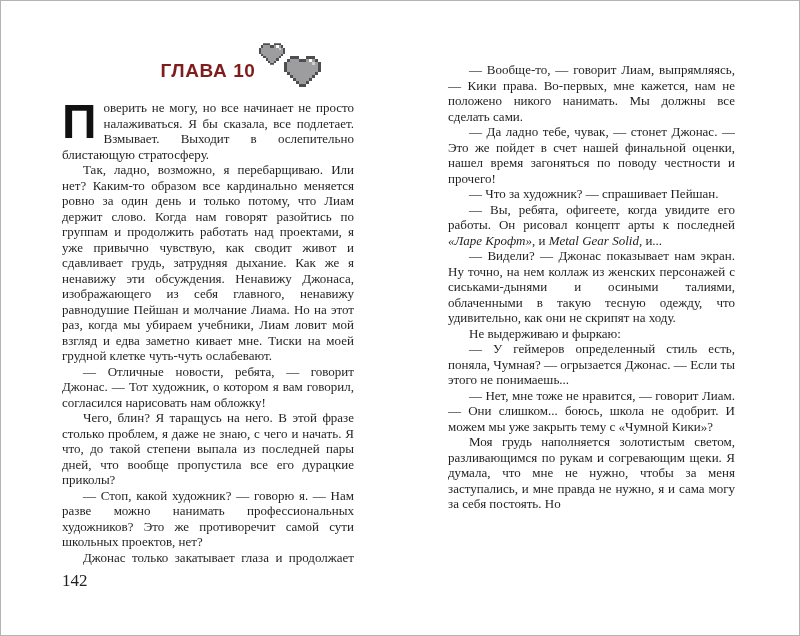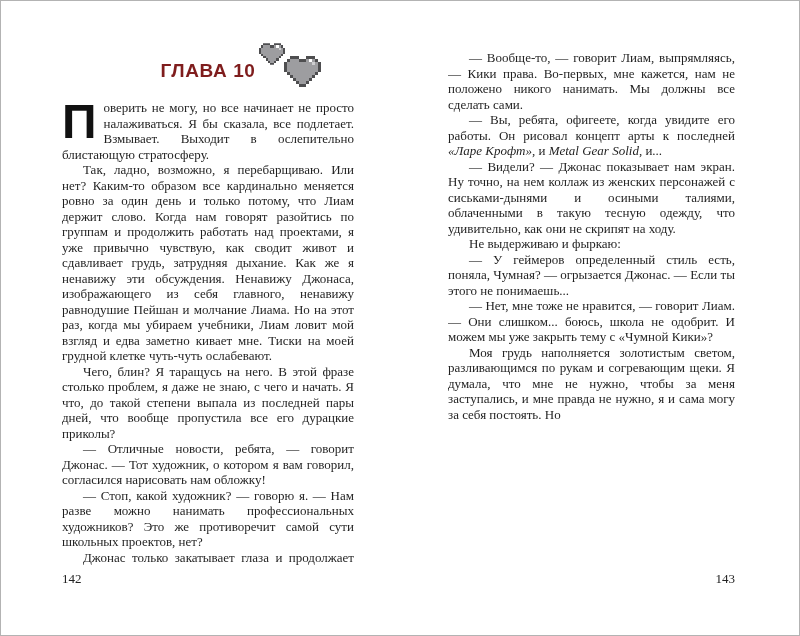--- a/index.html
+++ b/index.html
@@ -29,39 +29,39 @@
     position: absolute;
     font-family: "Liberation Serif", serif;
     font-size: 13px;
     line-height: 15.5px;
     text-align: justify;
     color: #1f1f1f;
     hyphens: auto;
     overflow: hidden;
   }
   .left-body  { left: 61px;  top: 99px; width: 292px; height: 466px; }
-  .right-body { left: 447px; top: 49px; width: 287px; height: 502px; }
+  .right-body { left: 447px; top: 61px; width: 287px; height: 502px; }
   .page-body p { margin: 0; padding: 0; text-indent: 21px; }
   .page-body p.first { text-indent: 0; }
   .dropcap {
     float: left;
     font-family: "Liberation Sans", sans-serif;
     font-weight: 600;
     font-size: 48px;
     line-height: 39px;
     height: 39px;
     margin: 2px 7px 0 0;
     color: #111111;
   }
   .it { font-style: italic; }
   .pagenum {
     position: absolute;
     top: 570px;
     font-family: "Liberation Serif", serif;
-    font-size: 13px;
+    font-size: 17px;
     color: #222222;
   }
   .pagenum-left  { left: 61px; }
   .pagenum-right { left: 447px; width: 287px; text-align: right; }
 </style>
 </head>
 <body>
 
 <div class="canvas">
 
@@ -107,33 +107,34 @@
     </symbol>
     <use href="#pixel-heart" width="12" height="10"></use>
   </svg>
   <svg class="hearts heart-large" width="37" height="31" viewBox="0 0 12 10" shape-rendering="crispEdges" aria-hidden="true">
     <use href="#pixel-heart" width="12" height="10"></use>
   </svg>
 
   <div class="page-body left-body" lang="ru">
     <p class="first"><span class="dropcap">П</span><span>оверить не могу, но все начинает не просто налаживаться. Я бы сказала, все подлетает. Взмывает. Выходит в ослепительно блистающую стратосферу.</span></p>
     <p>Так, ладно, возможно, я перебарщиваю. Или нет? Каким-то образом все кардинально меняется ровно за один день и только потому, что Лиам держит слово. Когда нам говорят разойтись по группам и продолжить работать над проектами, я уже привычно чувствую, как сводит живот и сдавливает грудь, затрудняя дыхание. Как же я ненавижу эти обсуждения. Ненавижу Джонаса, изображающего из себя главного, ненавижу равнодушие Пейшан и молчание Лиама. Но на этот раз, когда мы убираем учебники, Лиам ловит мой взгляд и едва заметно кивает мне. Тиски на моей грудной клетке чуть-чуть ослабевают.</p>
+    <p>— Отличные новости, ребята, — говорит Джонас. — Тот художник, о котором я вам говорил, согласился нарисовать нам обложку!</p>
     <p>Чего, блин? Я таращусь на него. В этой фразе столько проблем, я даже не знаю, с чего и начать. Я что, до такой степени выпала из последней пары дней, что вообще пропустила все его дурацкие приколы?</p>
-    <p>— Отличные новости, ребята, — говорит Джонас. — Тот художник, о котором я вам говорил, согласился нарисовать нам обложку!</p>
     <p>— Стоп, какой художник? — говорю я. — Нам разве можно нанимать профессиональных художников? Это же противоречит самой сути школьных проектов, нет?</p>
     <p>Джонас только закатывает глаза и продолжает вещать, словно я ничего и не говорила:</p>
 
   </div>
 
   <div class="page-body right-body" lang="ru">
     <p>— Вообще-то, — говорит Лиам, выпрямляясь, — Кики права. Во-первых, мне кажется, нам не положено никого нанимать. Мы должны все сделать сами.</p>
+    <p>— Да ладно тебе, чувак, — стонет Джонас. — Это же пойдет в счет нашей финальной оценки, нашел время загоняться по поводу честности и прочего!</p>
+    <p>— Что за художник? — спрашивает Пейшан.</p>
     <p><span>— Вы, ребята, офигеете, когда увидите его работы. Он рисовал концепт арты к последней </span><span class="it">«Ларе Крофт»</span><span>, и </span><span class="it">Metal Gear Solid</span><span>, и...</span></p>
     <p>— Видели? — Джонас показывает нам экран. Ну точно, на нем коллаж из женских персонажей с сиськами-дынями и осиными талиями, облаченными в такую тесную одежду, что удивительно, как они не скрипят на ходу.</p>
     <p>Не выдерживаю и фыркаю:</p>
     <p>— У геймеров определенный стиль есть, поняла, Чумная? — огрызается Джонас. — Если ты этого не понимаешь...</p>
     <p>— Нет, мне тоже не нравится, — говорит Лиам. — Они слишком... боюсь, школа не одобрит. И можем мы уже закрыть тему с «Чумной Кики»?</p>
     <p>Моя грудь наполняется золотистым светом, разливающимся по рукам и согревающим щеки. Я думала, что мне не нужно, чтобы за меня заступались, и мне правда не нужно, я и сама могу за себя постоять. Но</p>
   </div>
 
   <div class="pagenum pagenum-left">142</div>
-  <div class="pagenum pagenum-right">143</div>
 
 </div>
 
 </body></html>

